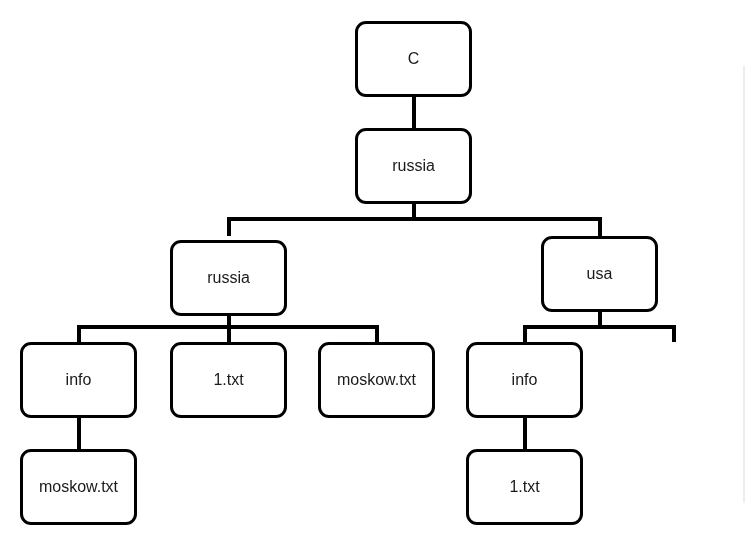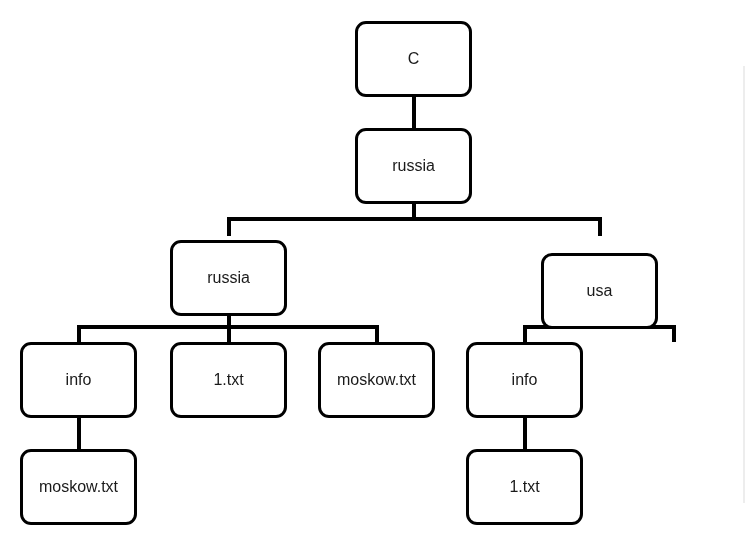--- a/index.html
+++ b/index.html
@@ -38,21 +38,21 @@
   }
   .edge-artifact {
     position: absolute;
     background: #ededed;
     z-index: 0;
   }
   
   .n-c            { left: 355px; top:  21px; }
   .n-country      { left: 355px; top: 128px; }
   .n-russia       { left: 170px; top: 240px; }
-  .n-usa          { left: 541px; top: 236px; margin-top: 17px; }
+  .n-usa          { left: 541px; top: 236px; }
   .n-russia-info  { left:  20px; top: 342px; }
   .n-russia-1txt  { left: 170px; top: 342px; }
   .n-russia-mosk  { left: 318px; top: 342px; }
   .n-usa-info     { left: 466px; top: 342px; }
   .n-usa-ny       { left: 615px; top: 342px; }
   .n-info-mosk    { left:  20px; top: 449px; }
   .n-info-1txt    { left: 466px; top: 449px; }
 </style>
 </head>
 <body>

